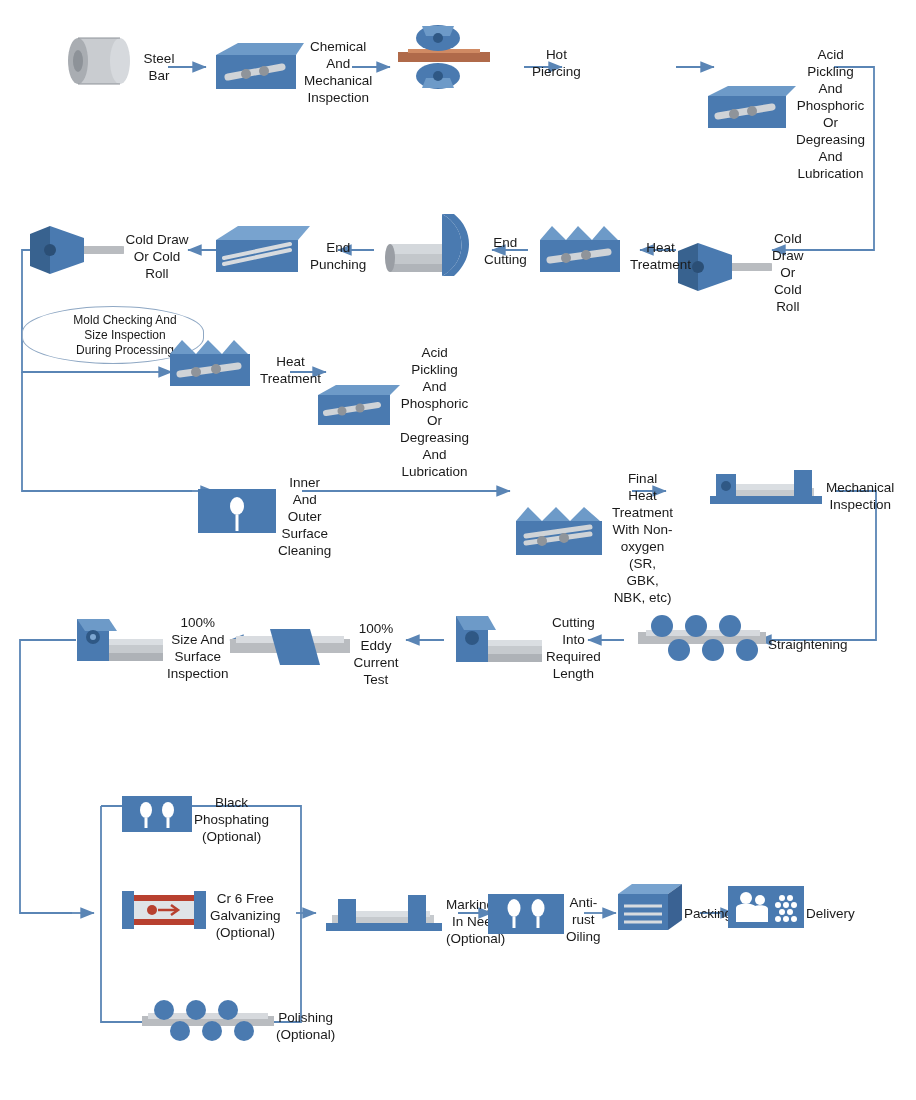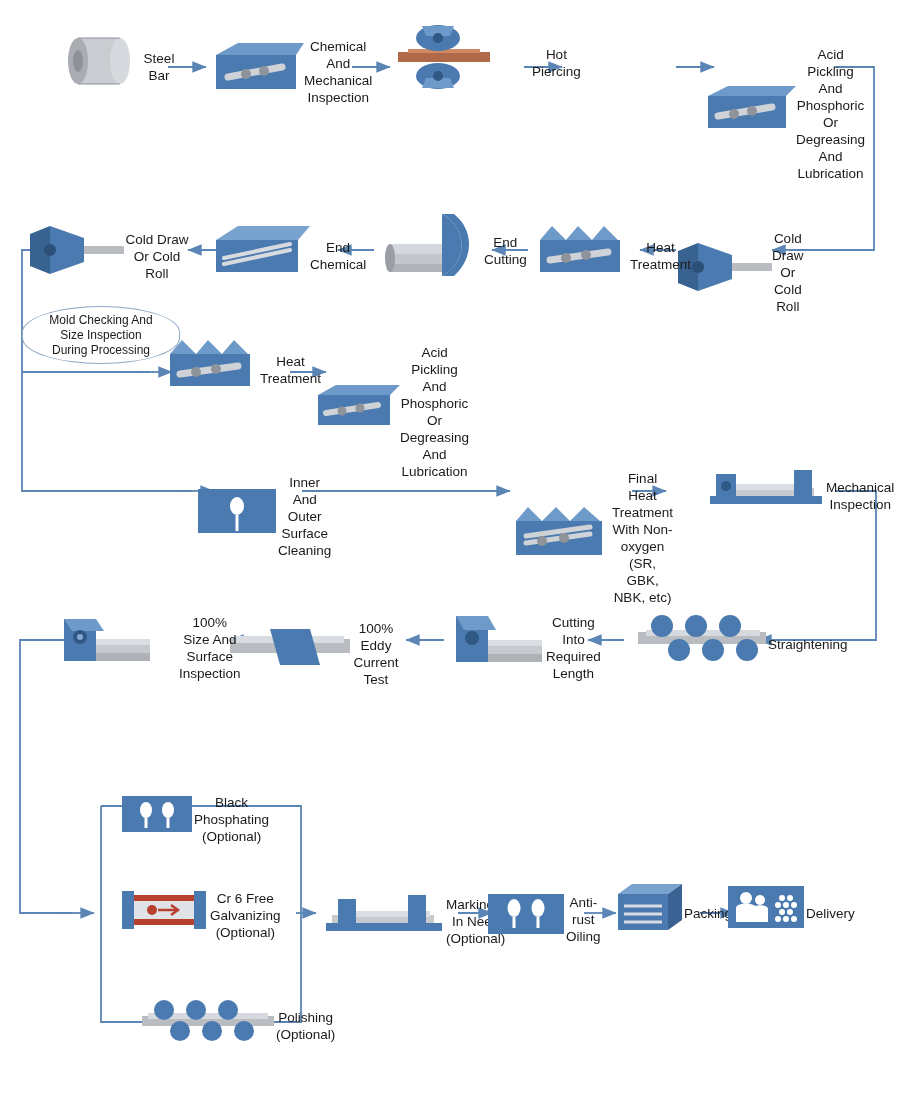--- a/index.html
+++ b/index.html
@@ -186,36 +186,36 @@
   </div>
 
   <div class="node" style="left:210px;top:222px;width:128px;">
     <div class="icon">
       <svg width="100" height="56" viewBox="0 0 100 56">
         <path d="M6,18 L88,18 L88,50 L6,50 z" fill="#4a7ab0"></path>
         <path d="M6,18 L28,4 L100,4 L88,18 z" fill="#78a3cf"></path>
         <path d="M14,42 L80,28 M14,36 L80,22" stroke="#d7dbdf" stroke-width="4" stroke-linecap="round"></path>
       </svg>
     </div>
-    <div class="cap">End Chemical</div>
+    <div class="cap">End Punching</div>
   </div>
 
   <div class="node" style="left:20px;top:222px;width:170px;">
     <div class="icon">
       <svg width="104" height="56" viewBox="0 0 104 56">
         <path d="M52,28 L102,28" stroke="#b9bcc0" stroke-width="8" stroke-linecap="round"></path>
         <path d="M30,4 L64,16 L64,40 L30,52 z" fill="#4a7ab0"></path>
         <path d="M30,4 L30,52 L10,44 L10,12 z" fill="#38628f"></path>
         <circle cx="30" cy="28" r="6" fill="#2b4f76"></circle>
       </svg>
     </div>
     <div class="cap">Cold Draw Or Cold Roll</div>
   </div>
 
-  <div style="position:absolute;left:22px;top:306px;width:156px;height:56px;border:1px solid #8fa8c4;border-radius:50%/45%;display:flex;align-items:center;justify-content:center;">
+  <div style="position:absolute;left:22px;top:306px;width:156px;height:56px;border:1px solid #8fa8c4;border-radius:50%/45%;display:flex;align-items:center;justify-content:center;padding-left:24px;">
     <div class="cap small" style="margin:0;">Mold Checking And
 Size Inspection
 During Processing</div>
   </div>
 
   <div class="node" style="left:162px;top:336px;width:130px;">
     <div class="icon">
       <svg width="98" height="56" viewBox="0 0 98 56">
         <path d="M8,18 L88,18 L88,50 L8,50 z" fill="#4a7ab0"></path>
         <path d="M8,18 L20,4 L34,18 L46,4 L60,18 L72,4 L86,18 z" fill="#6d9ac8"></path>
@@ -320,21 +320,21 @@
     <div class="icon">
       <svg width="124" height="46" viewBox="0 0 124 46">
         <path d="M2,14 L122,14 L122,28 L2,28 z" fill="#b9bcc0"></path>
         <path d="M8,11 L116,11 L116,18 L8,18 z" fill="#d9dce0"></path>
         <path d="M42,4 L82,4 L92,40 L52,40 z" fill="#4a7ab0"></path>
       </svg>
     </div>
     <div class="cap">100% Eddy Current Test</div>
   </div>
 
-  <div class="node" style="left:44px;top:606px;width:160px;gap:25px;">
+  <div class="node" style="left:57px;top:606px;width:160px;">
     <div class="icon">
       <svg width="110" height="58" viewBox="0 0 110 58">
         <path d="M40,32 L106,32 L106,40 L40,40 z" fill="#c6cace"></path>
         <path d="M46,26 L106,26 L106,32 L46,32 z" fill="#dadee2"></path>
         <path d="M40,40 L106,40 L106,48 L40,48 z" fill="#aeb2b7"></path>
         <path d="M20,6 L52,6 L52,48 L20,48 z" fill="#4a7ab0"></path>
         <path d="M20,6 L52,6 L60,18 L28,18 z" fill="#6d9ac8"></path>
         <circle cx="36" cy="24" r="7" fill="#2f5885"></circle>
         <circle cx="36" cy="24" r="3" fill="#7ea7d2"></circle>
       </svg>

